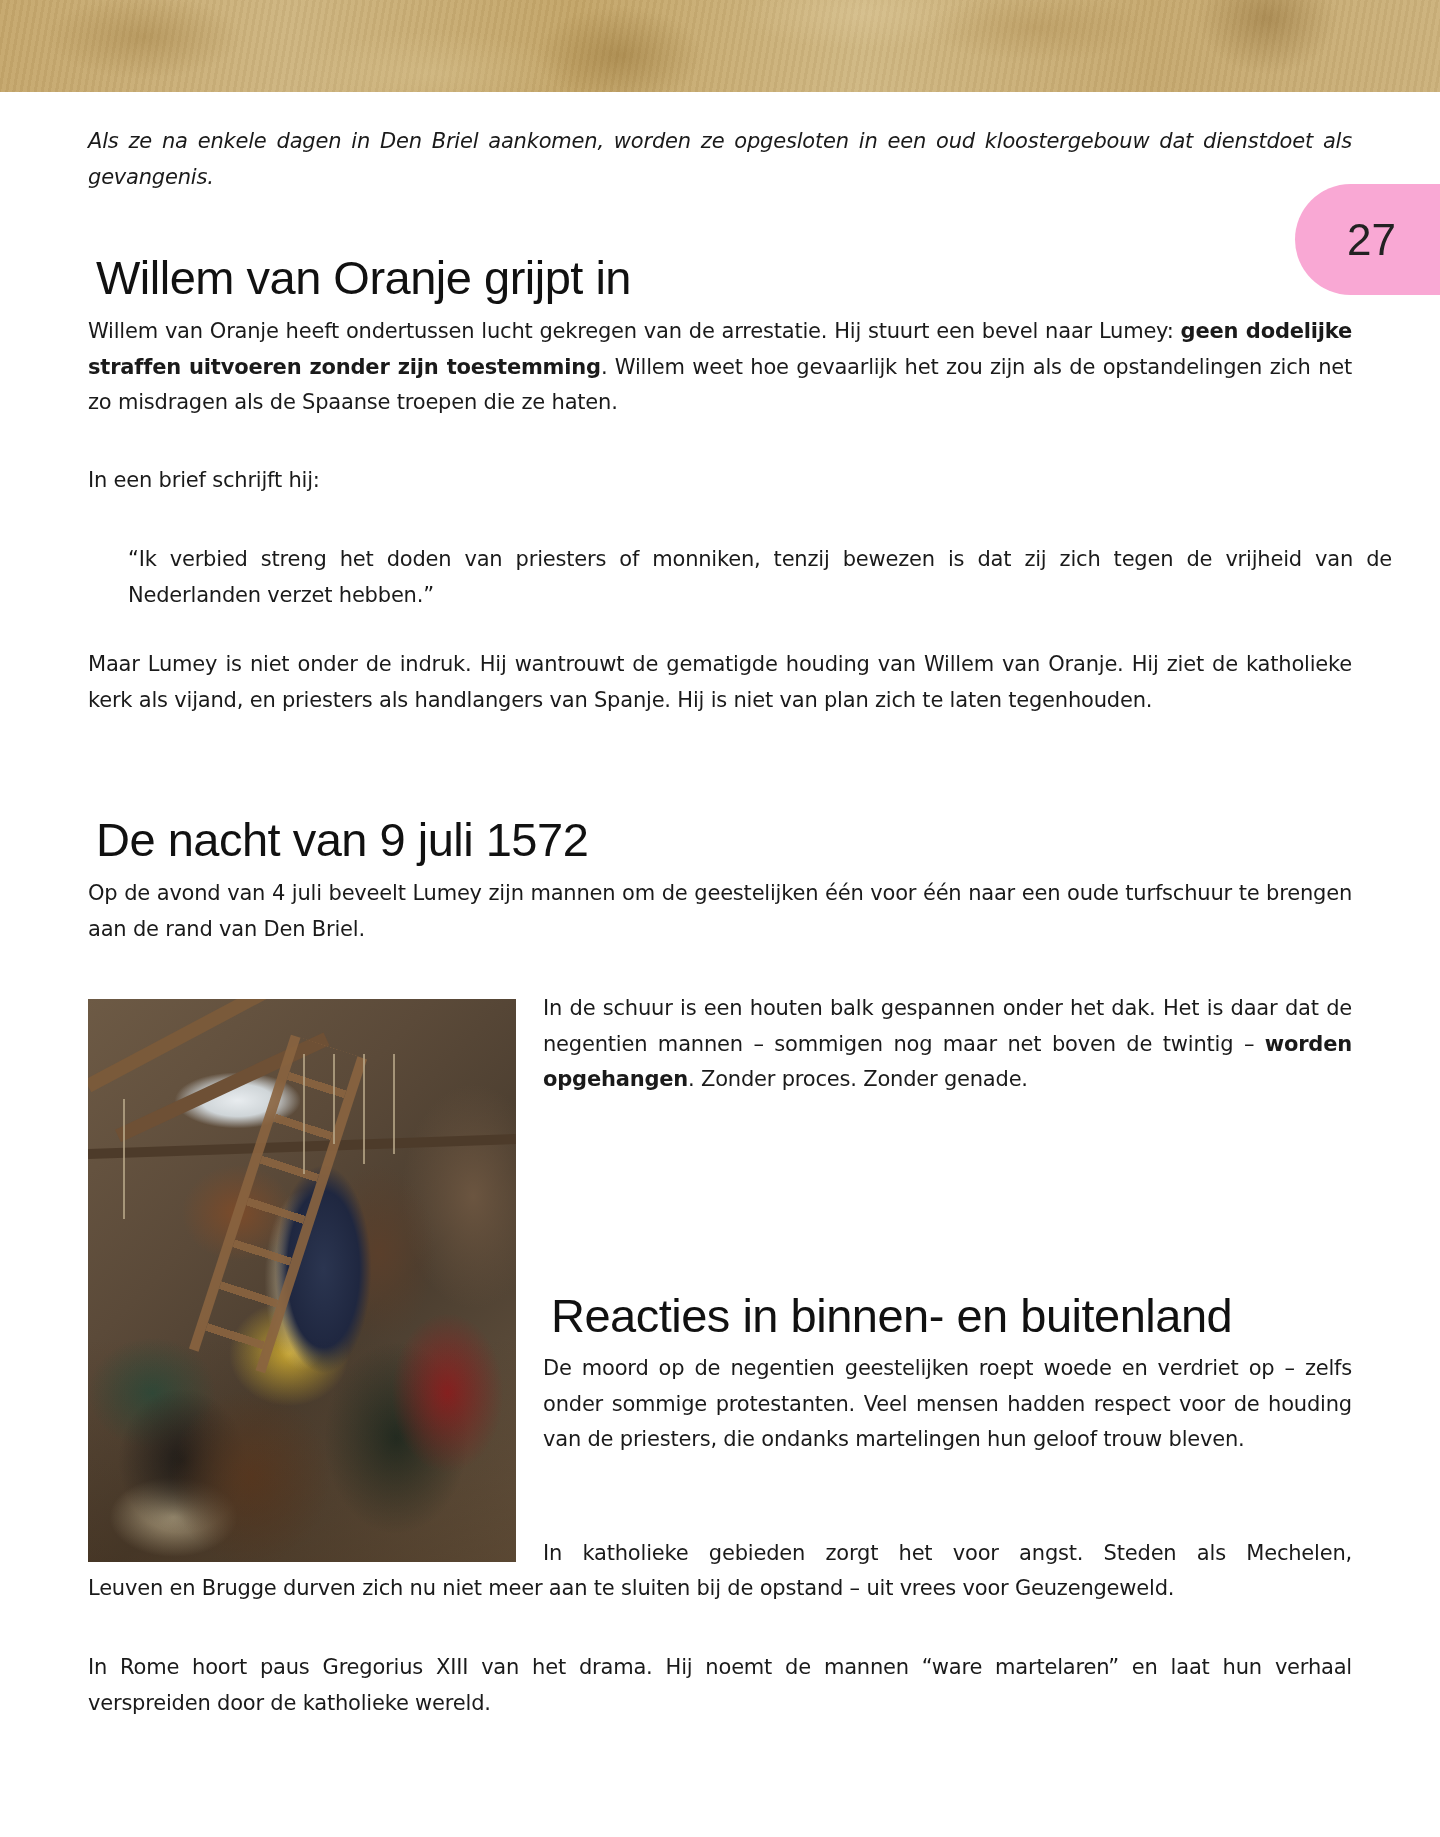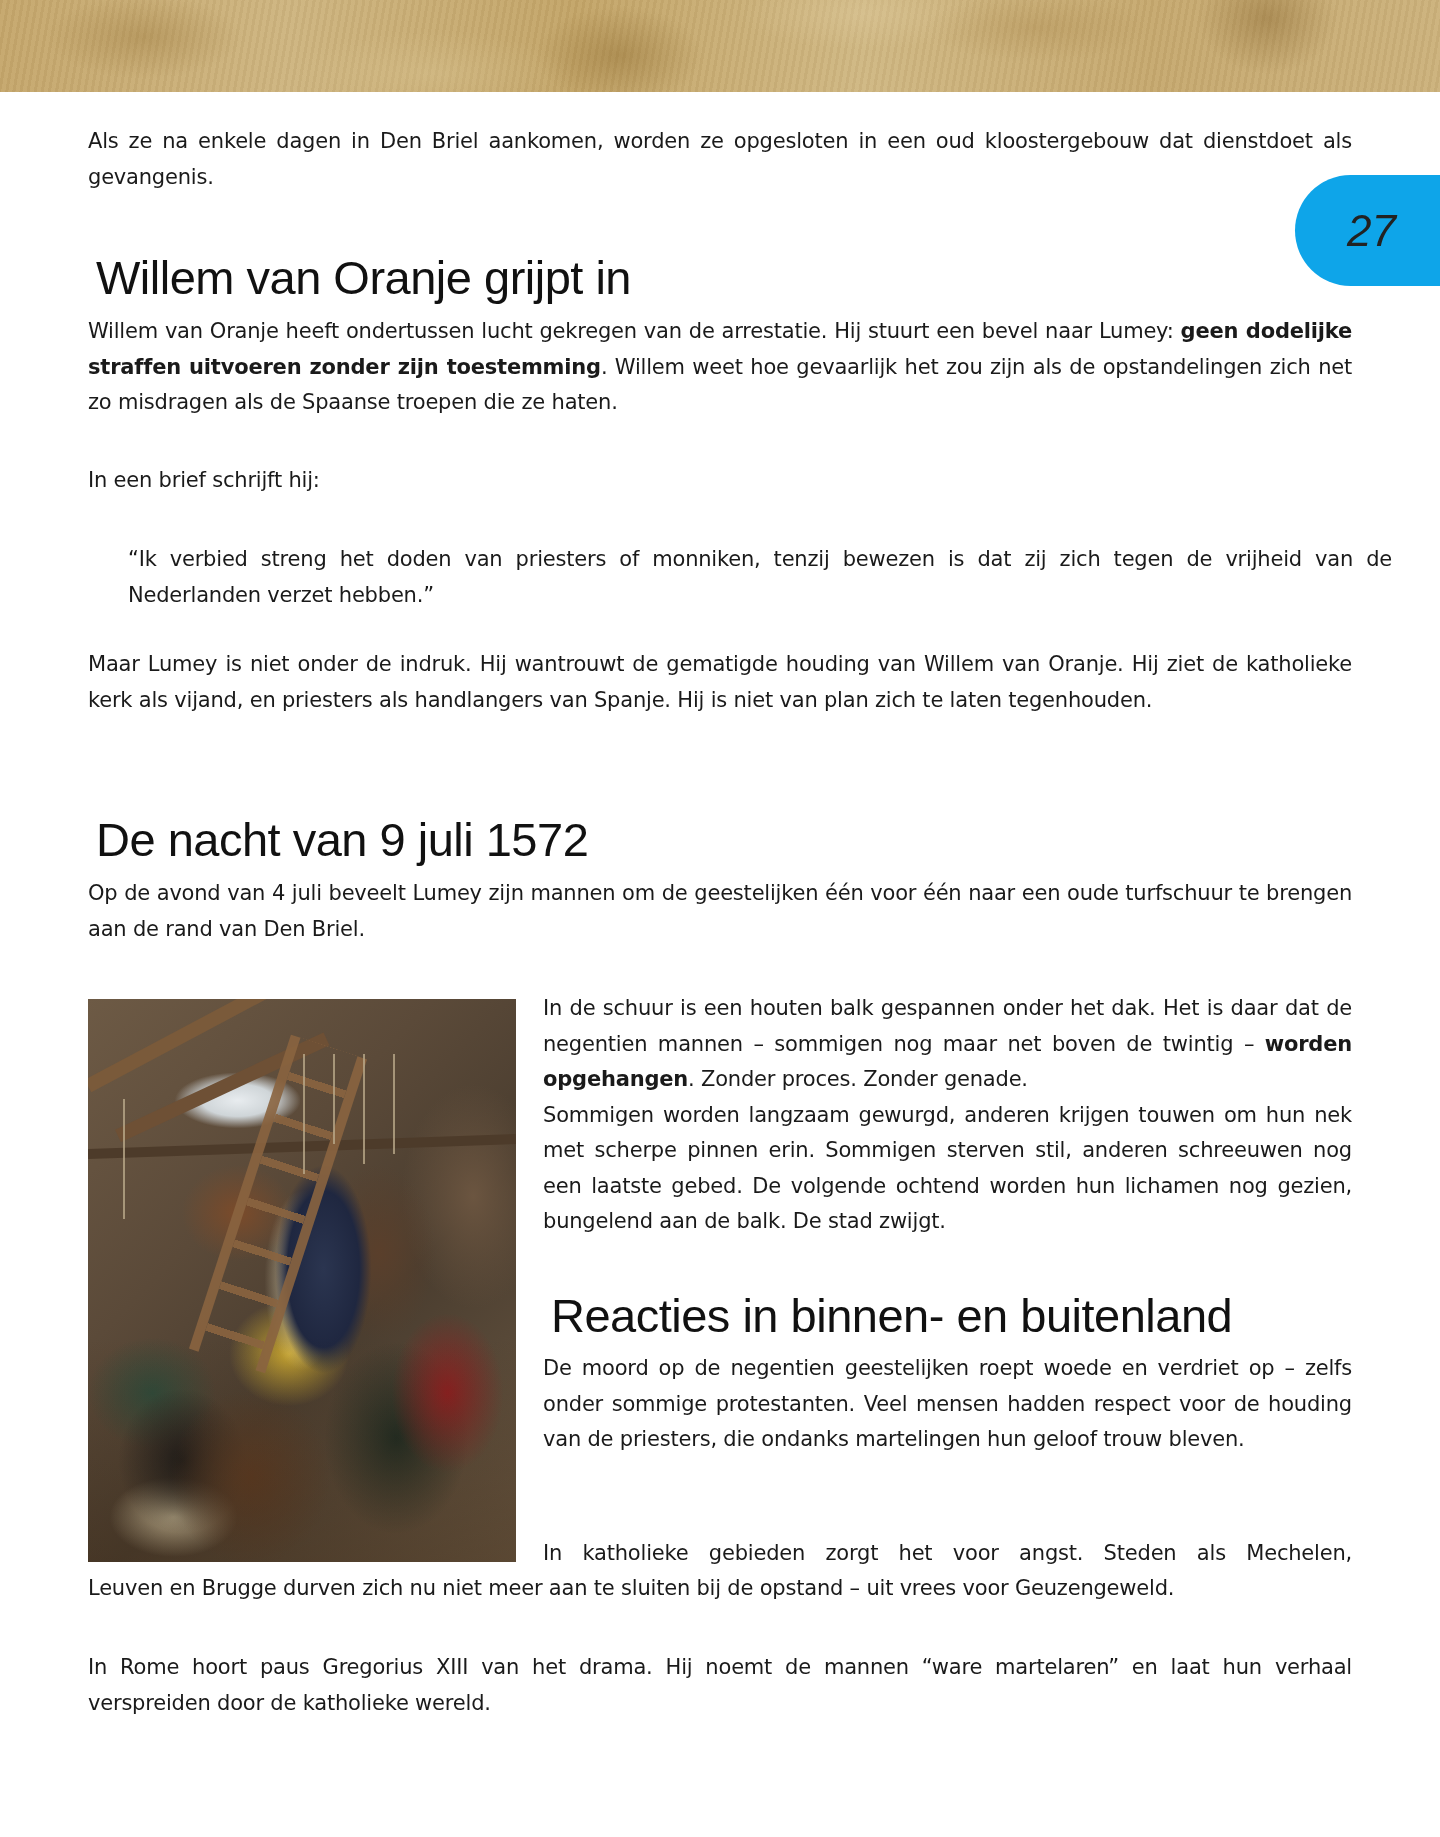--- a/index.html
+++ b/index.html
@@ -18,25 +18,25 @@
       radial-gradient(ellipse 140px 60px at 10% 40%, rgba(150,115,55,0.35), transparent 70%),
       radial-gradient(ellipse 120px 70px at 43% 60%, rgba(140,105,45,0.40), transparent 70%),
       radial-gradient(ellipse 160px 50px at 72% 30%, rgba(165,130,70,0.30), transparent 70%),
       radial-gradient(ellipse 100px 80px at 88% 20%, rgba(130,95,40,0.40), transparent 70%),
       radial-gradient(ellipse 200px 60px at 30% 80%, rgba(220,200,150,0.35), transparent 70%),
       radial-gradient(ellipse 180px 50px at 60% 15%, rgba(225,205,160,0.35), transparent 70%),
       repeating-linear-gradient(100deg, rgba(120,90,40,0.06) 0 3px, rgba(255,240,200,0.05) 3px 7px),
       linear-gradient(90deg, #c4a66c 0%, #cdb480 20%, #c2a468 40%, #cfb783 60%, #c5a86f 80%, #cbb17c 100%);
   }
   .page-tab {
-    position: absolute; left: 1295px; top: 175px; width: 145px; height: 111px;
-    background: #0ea5e9;
+    position: absolute; left: 1295px; top: 184px; width: 145px; height: 111px;
+    background: #f9a8d4;
     border-radius: 56px 0 0 56px;
     display: flex; align-items: center; justify-content: center;
-    padding-left: 8px; box-sizing: border-box; font-style: italic;
+    padding-left: 8px; box-sizing: border-box;
   }
   .page-tab span {
     font-family: "Liberation Sans", sans-serif;
     font-size: 44px; color: #222222; letter-spacing: 0px;
   }
   .block { position: absolute; left: 88px; width: 1264px; }
   p.body {
     margin: 0;
     font-family: "DejaVu Sans", sans-serif;
     font-size: 21px;
@@ -93,21 +93,21 @@
 </style>
 </head>
 <body>
 
 <div class="parchment"></div>
 
 <div class="page-tab">
   <span>27</span>
 </div>
 
-<div class="block" style="top:124px;">
+<div class="block" style="top:124px;font-style:italic;">
   <p class="body last-left">Als ze na enkele dagen in Den Briel aankomen, worden ze opgesloten in een oud kloostergebouw dat dienstdoet als gevangenis.</p>
 </div>
 
 <div class="block" style="top:242px;">
   <h2 class="heading">Willem van Oranje grijpt in</h2>
 </div>
 
 <div class="block" style="top:314px;">
   <p class="body last-left"><span>Willem van Oranje heeft ondertussen lucht gekregen van de arrestatie. Hij stuurt een bevel naar Lumey: </span><b>geen dodelijke straffen uitvoeren zonder zijn toestemming</b><span>. Willem weet hoe gevaarlijk het zou zijn als de opstandelingen zich net zo misdragen als de Spaanse troepen die ze haten.</span></p>
 </div>
@@ -139,21 +139,20 @@
   <div class="ladder"></div>
   <div class="rope" style="left:215px; top:55px; height:120px;"></div>
   <div class="rope" style="left:245px; top:55px; height:90px;"></div>
   <div class="rope" style="left:275px; top:55px; height:110px;"></div>
   <div class="rope" style="left:305px; top:55px; height:100px;"></div>
   <div class="rope" style="left:35px; top:100px; height:120px;"></div>
 </div>
 
 <div class="col-right" style="top:991px;">
   <p class="body last-left"><span>In de schuur is een houten balk gespannen onder het dak. Het is daar dat de negentien mannen – sommigen nog maar net boven de twintig – </span><b>worden opgehangen</b><span>. Zonder proces. Zonder genade.</span></p>
-  <p class="body last-left">Sommigen worden langzaam gewurgd, anderen krijgen touwen om hun nek met scherpe pinnen erin. Sommigen sterven stil, anderen schreeuwen nog een laatste gebed. De volgende ochtend worden hun lichamen nog gezien, bungelend aan de balk. De stad zwijgt.</p>
 </div>
 
 <div class="col-right" style="top:1280px;">
   <h2 class="heading">Reacties in binnen- en buitenland</h2>
 </div>
 
 <div class="col-right" style="top:1351px;">
   <p class="body last-left">De moord op de negentien geestelijken roept woede en verdriet op – zelfs onder sommige protestanten. Veel mensen hadden respect voor de houding van de priesters, die ondanks martelingen hun geloof trouw bleven.</p>
 </div>
 

